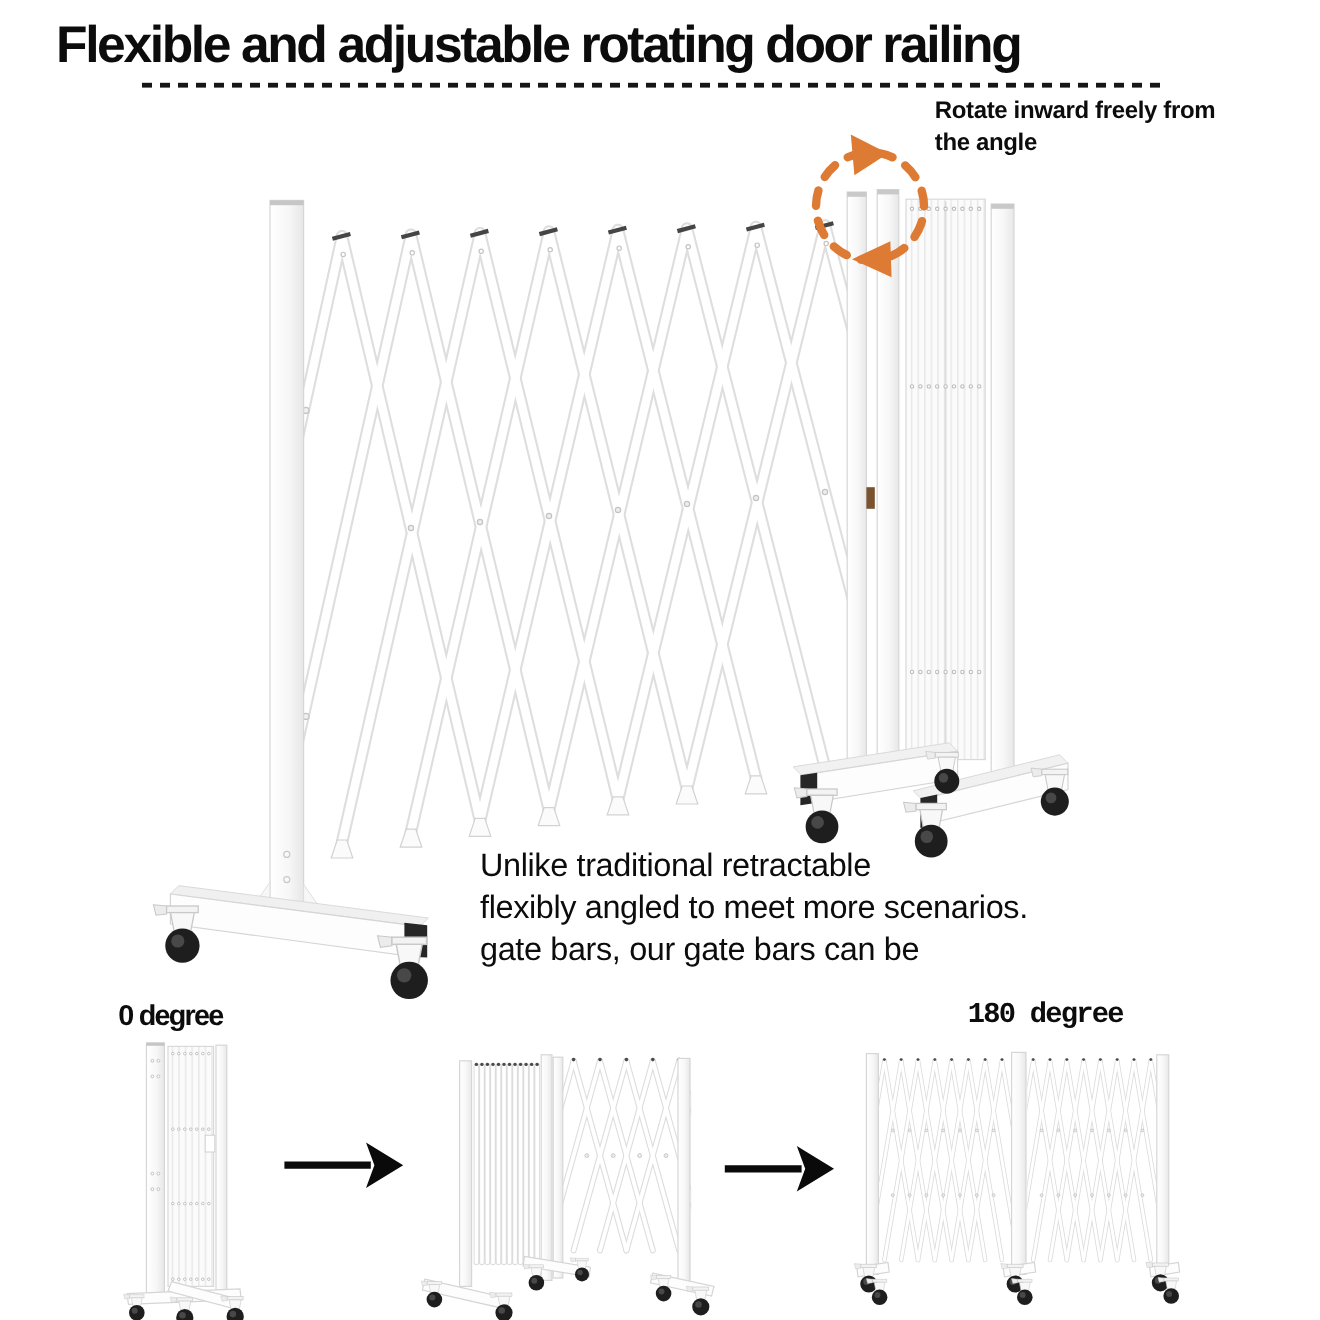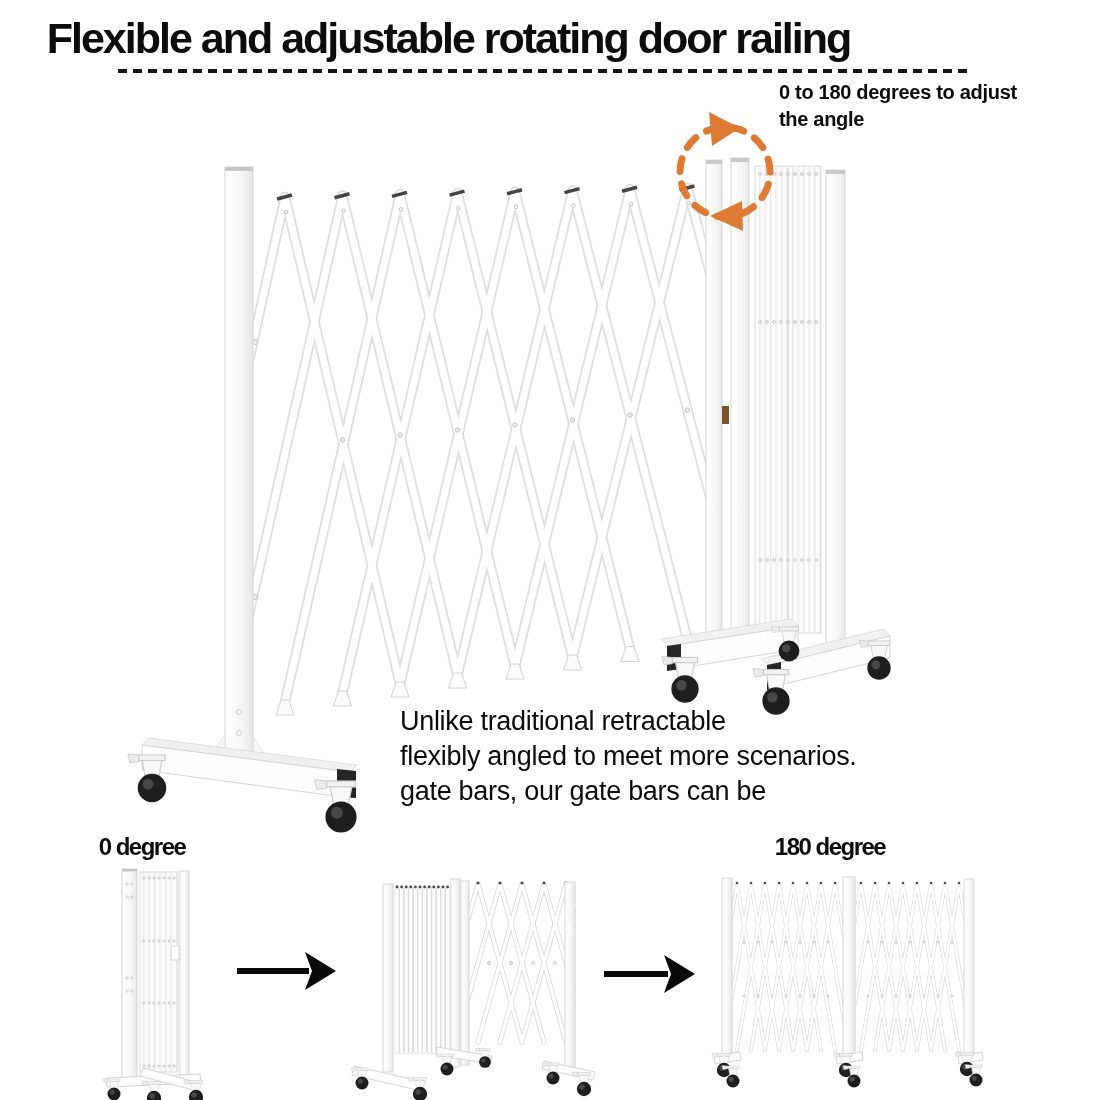--- a/index.html
+++ b/index.html
@@ -33,21 +33,21 @@
     color:#0c0c0c;
   }
   .stage-label{
     position:absolute;top:833px;width:170px;
     text-align:center;
     font-size:24px;font-weight:bold;letter-spacing:-1.5px;
     color:#0c0c0c;
   }
   .lbl-0{left:57px;}
   .lbl-90{left:363px;}
-  .lbl-180{left:745px;}
+  .lbl-180{left:786px;font-family:Liberation Mono, monospace;}
 </style>
 </head>
 <body>
 
 <div class="page">
 
   <svg class="art" viewBox="0 0 1100 1100" xmlns="http://www.w3.org/2000/svg">
     <defs>
       <linearGradient id="postGrad" x1="0" y1="0" x2="1" y2="0">
         <stop offset="0" stop-color="#ffffff"></stop>
@@ -384,21 +384,21 @@
       <use href="#caster" transform="translate(854,1081) scale(0.5)"></use>
       <use href="#caster" transform="translate(967,1069) scale(0.55)"></use>
       <use href="#caster" transform="translate(976,1080) scale(0.5)"></use>
     </g>
   </svg>
 
   <h1 class="title">Flexible and adjustable rotating door railing</h1>
   <div class="divider"></div>
 
   <div class="note">
-    <div>0 to 180 degrees to adjust</div>
+    <div>Rotate inward freely from</div>
     <div>the angle</div>
   </div>
 
   <div class="desc">
     <div>Unlike traditional retractable</div>
     <div>flexibly angled to meet more scenarios.</div>
     <div>gate bars, our gate bars can be</div>
   </div>
 
   <div class="stage-label lbl-0">0 degree</div>

